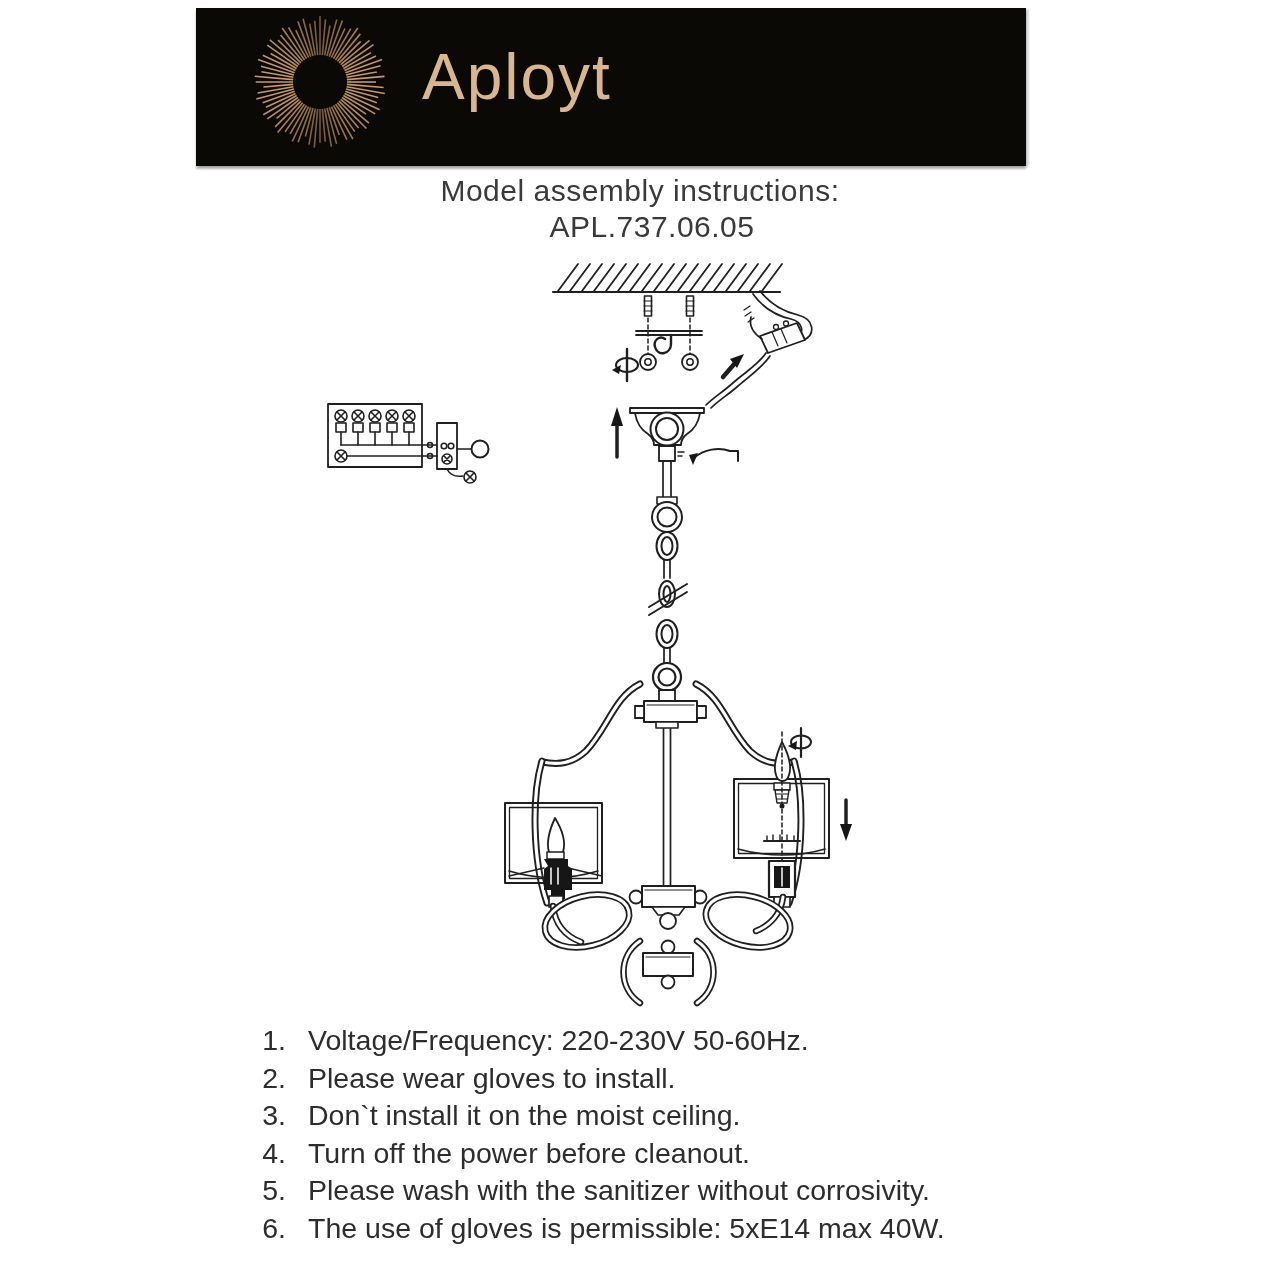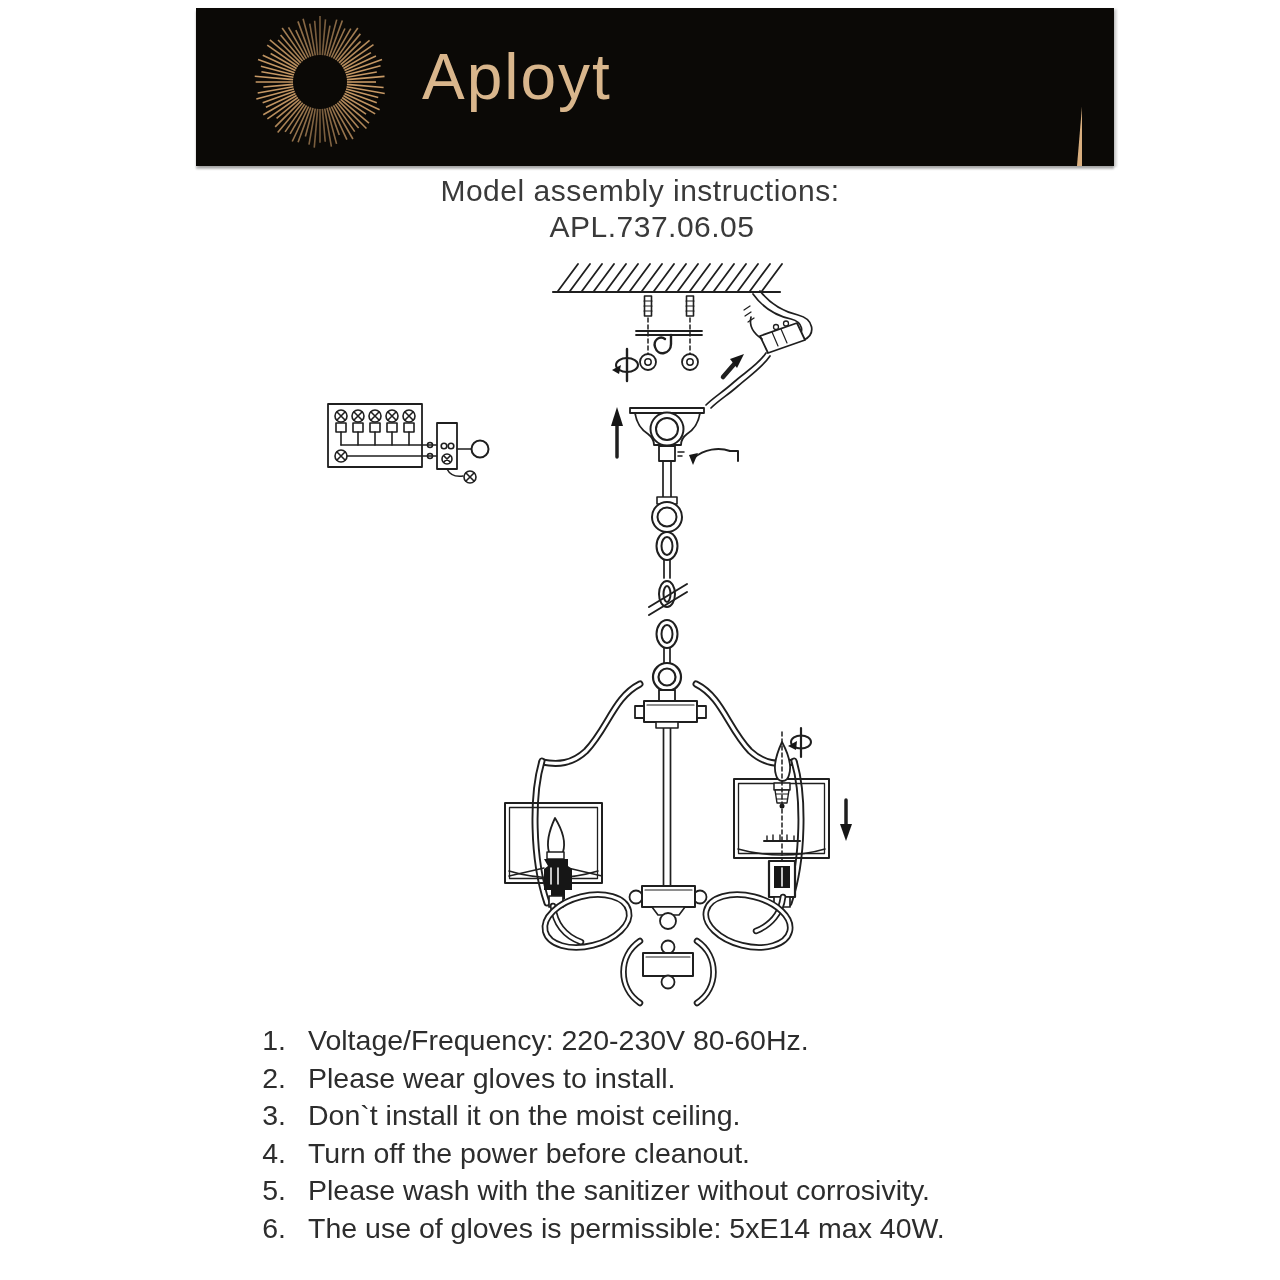--- a/index.html
+++ b/index.html
@@ -1,21 +1,21 @@
 <!DOCTYPE html>
 <html><head>
 <meta charset="utf-8">
 <style>
   html,body{margin:0;padding:0;}
   body{
     width:1280px;height:1280px;background:#ffffff;position:relative;overflow:hidden;
     font-family:"Liberation Sans", sans-serif;
   }
   .banner{
-    position:absolute;left:196px;top:8px;width:918px;height:158px;
+    position:absolute;left:196px;top:8px;width:830px;height:158px;
     background:#0b0906;overflow:hidden;
     box-shadow:0 3px 2px rgba(0,0,0,.28), 3px 1px 2px rgba(0,0,0,.15);
   }
   .banner svg{position:absolute;left:0;top:0;}
   .brand{
     position:absolute;left:226px;top:32px;font-size:64px;letter-spacing:2px;
     color:#d9b68c;font-weight:400;
   }
   .title-block{position:absolute;left:0;top:174px;width:100%;text-align:center;color:#3a3a3a;}
   .t1{font-size:30px;line-height:34px;letter-spacing:.5px;}
@@ -361,21 +361,21 @@
     <circle cx="480" cy="449" r="8.5" stroke-width="2"></circle>
     <path d="M447 469 c3 6 9 8 16 7"></path>
     <circle cx="470" cy="477" r="6"></circle>
       <path d="M466 473 l8 8 M474 473 l-8 8"></path>
   </g>
 </svg>
 
 <ol class="instructions">
   <li>
     <span class="num">1.</span>
-    <span class="txt">Voltage/Frequency: 220-230V 80-60Hz.</span>
+    <span class="txt">Voltage/Frequency: 220-230V 50-60Hz.</span>
   </li>
   <li>
     <span class="num">2.</span>
     <span class="txt">Please wear gloves to install.</span>
   </li>
   <li>
     <span class="num">3.</span>
     <span class="txt">Don`t install it on the moist ceiling.</span>
   </li>
   <li>

